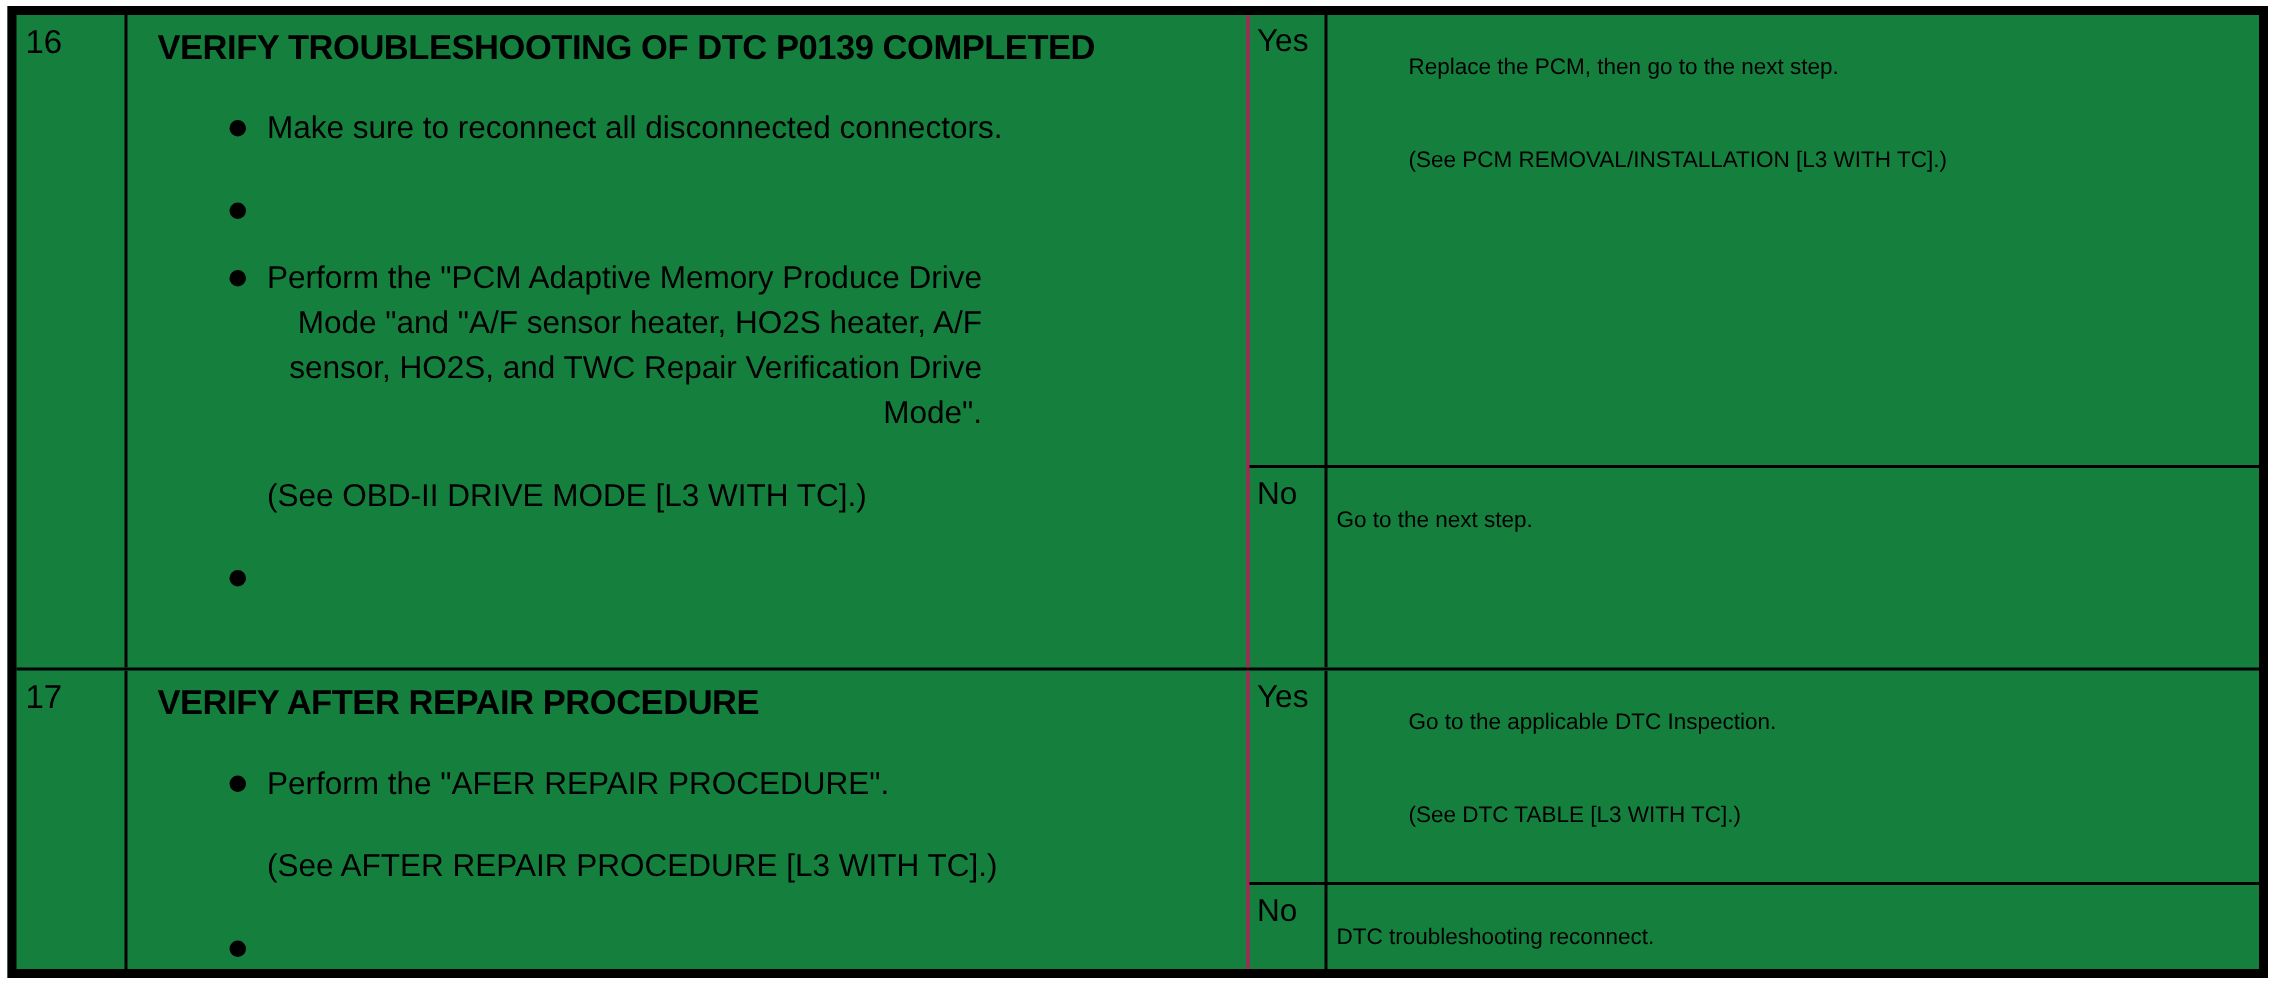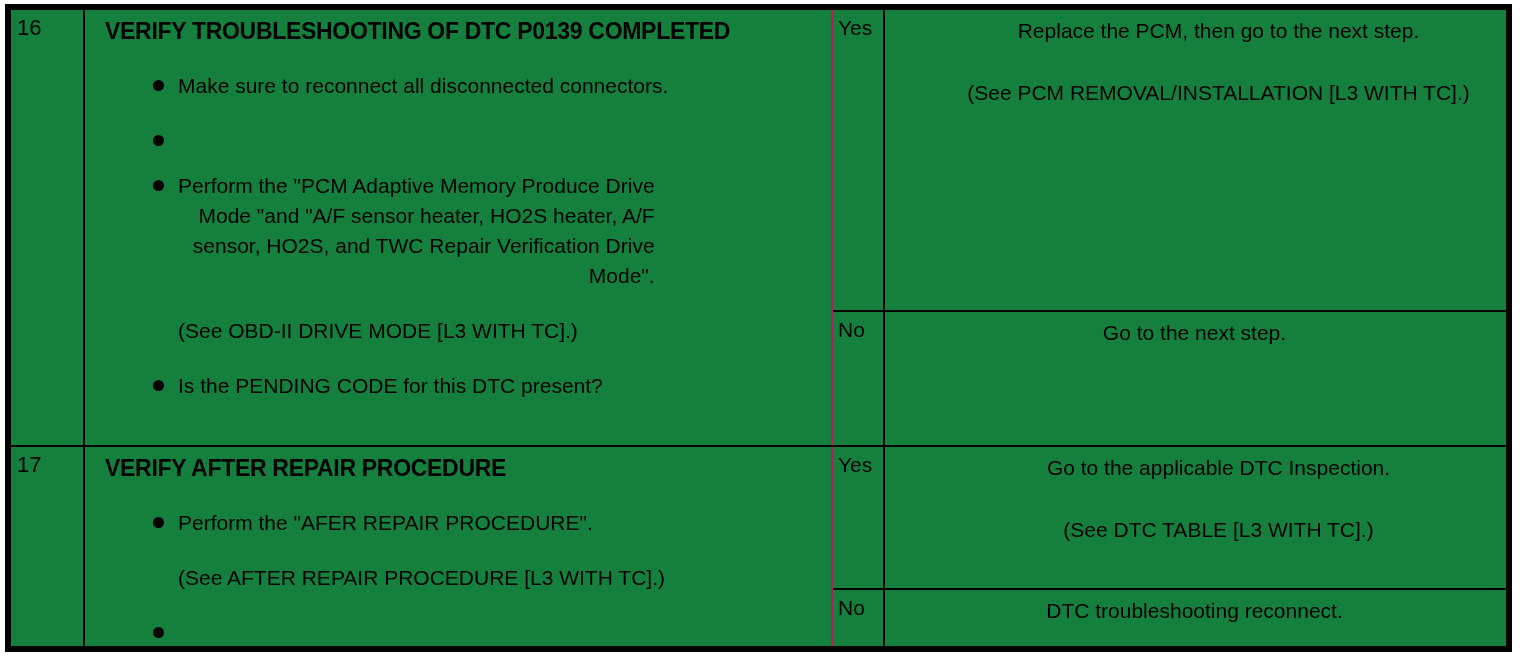--- a/index.html
+++ b/index.html
@@ -47,25 +47,24 @@
 
   .answer-cell {
     width: 52px;
     border-right: 2px solid #000;
     padding: 6px 0 0 5px;
     font-size: 21px;
     flex: none;
   }
   .result-cell {
     flex: 1;
-    padding: 6px 8px 0 6px;
-    font-size: 21px;
+    padding: 20px 8px 0 6px;
+    font-size: 15px;
     line-height: 30px;
     overflow: hidden;
-    text-align: center;
   }
   .result-note { margin-top: 32px; white-space: pre-line; }
   .result-action { white-space: pre-line; }
 
   .action-title {
     font-size: 23px;
     font-weight: bold;
     letter-spacing: -0.3px;
     line-height: 30px;
     white-space: pre-line;
@@ -103,21 +102,20 @@
       <div class="para bullet">
         <span class="dot"></span>
         <span class="bullet-text">Perform the "PCM Adaptive Memory Produce Drive
 Mode "and "A/F sensor heater, HO2S heater, A/F
 sensor, HO2S, and TWC Repair Verification Drive
 Mode".</span>
       </div>
       <div class="para note">(See OBD-II DRIVE MODE [L3 WITH TC].)</div>
       <div class="para bullet">
         <span class="dot"></span>
-        <span class="bullet-text">Is the PENDING CODE for this DTC present?</span>
       </div>
     </div>
     <div class="branches">
       <div class="branch yes">
         <div class="answer-cell">
           <span>Yes</span>
         </div>
         <div class="result-cell">
           <div class="result-action">Replace the PCM, then go to the next step.</div>
           <div class="result-note">(See PCM REMOVAL/INSTALLATION [L3 WITH TC].)</div>

